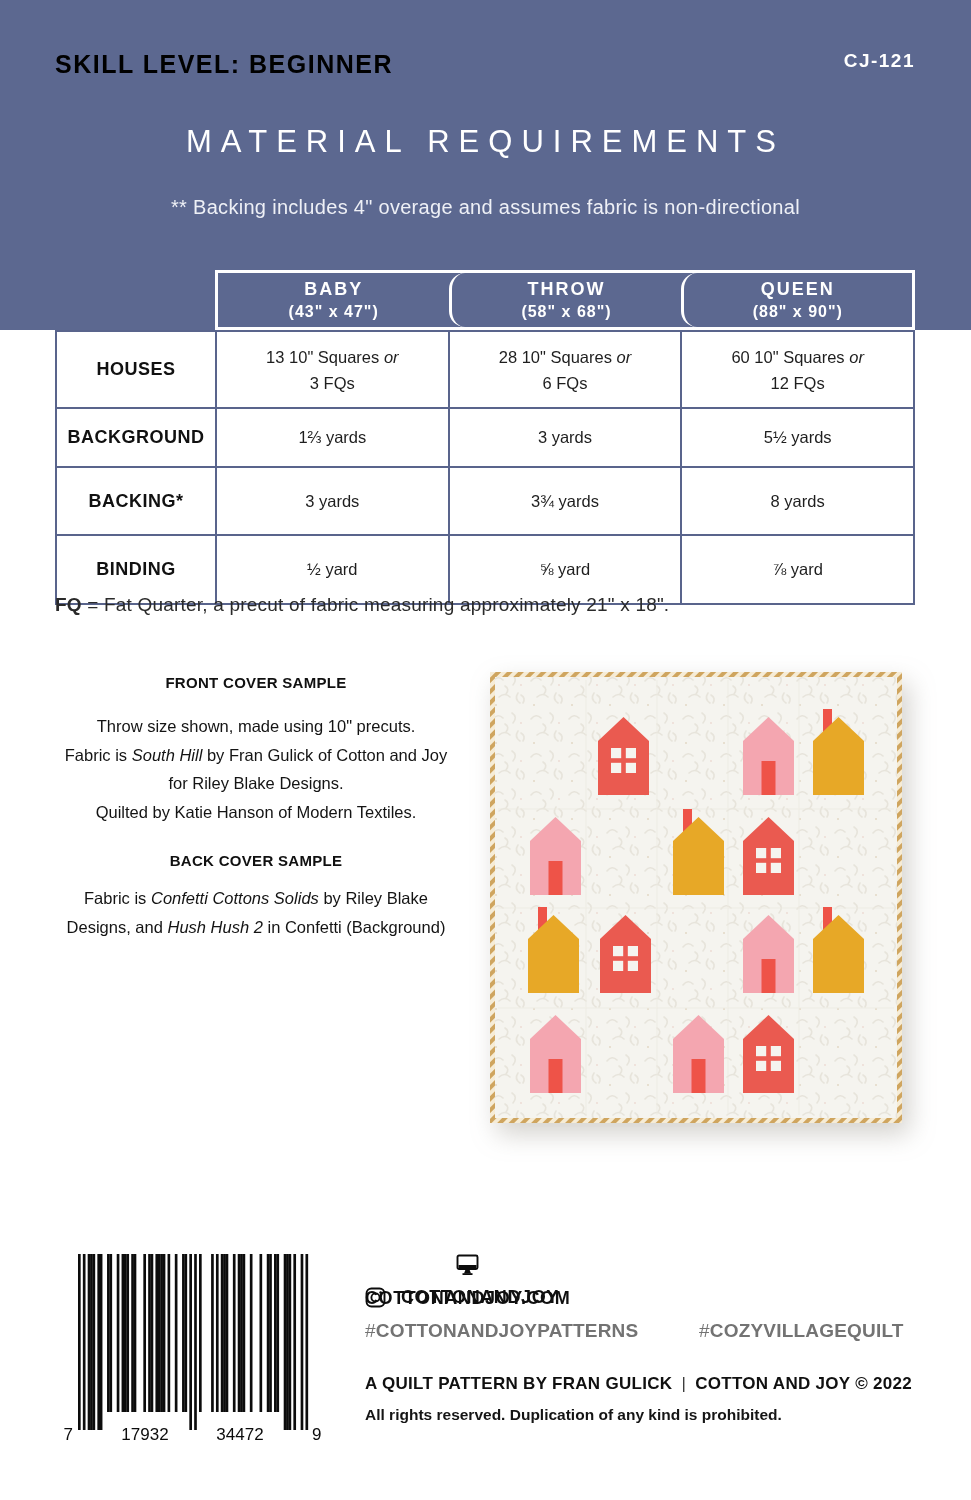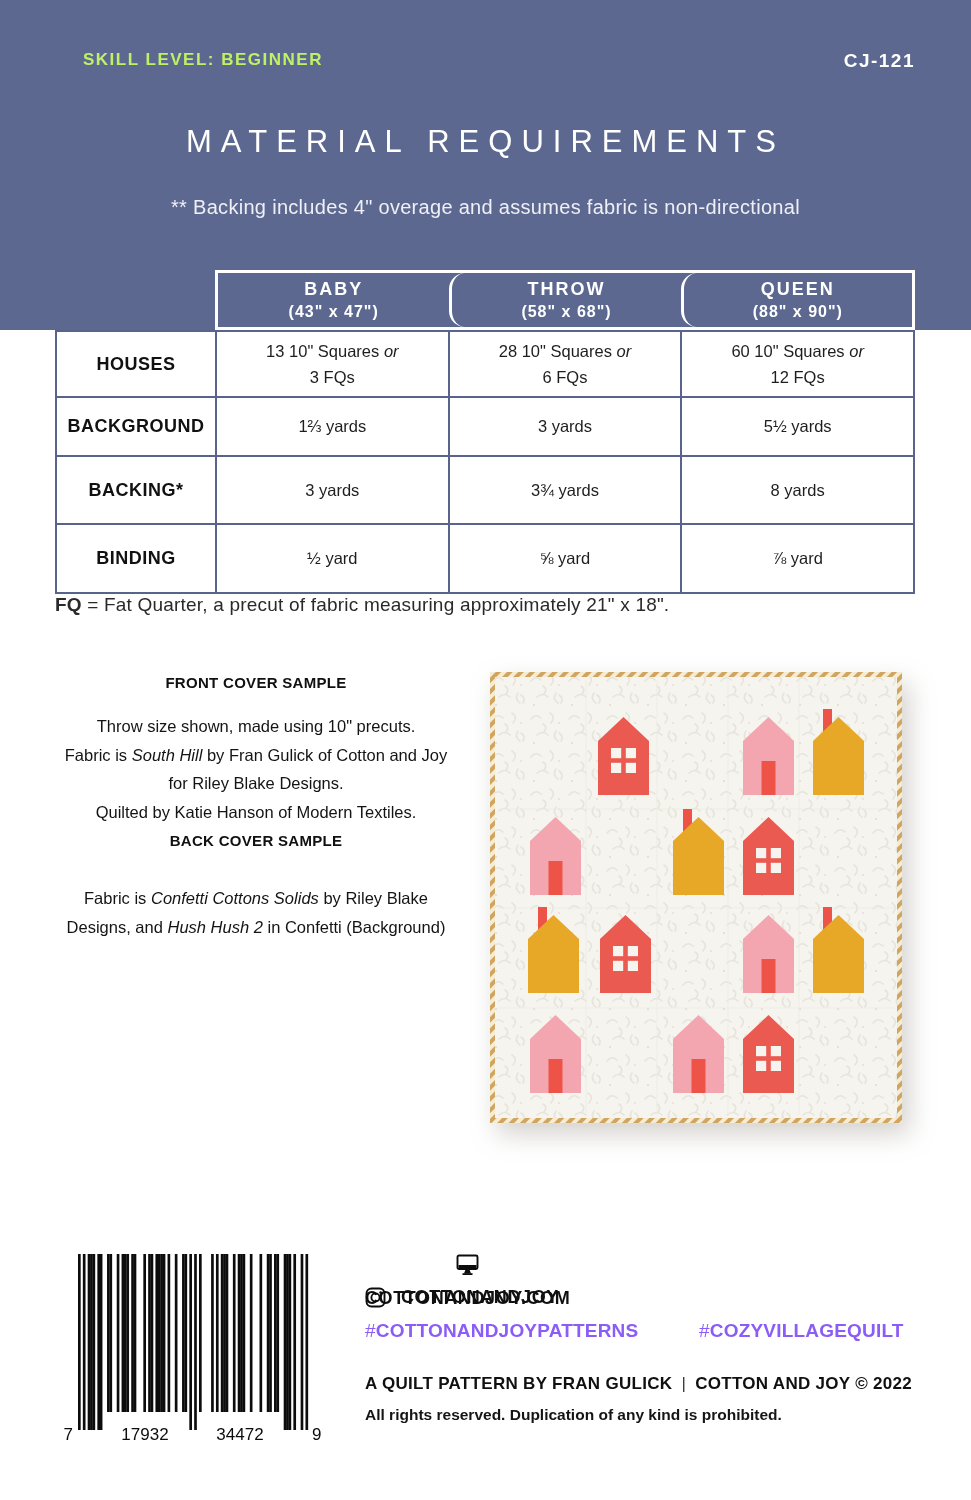--- a/index.html
+++ b/index.html
@@ -1,64 +1,64 @@
 <!DOCTYPE html>
 <html><head>
 <meta charset="utf-8">
 <style>
   * { margin:0; padding:0; box-sizing:border-box; }
   body { background:#e9e9e9; font-family:"Liberation Sans","DejaVu Sans",sans-serif; }
   .page { position:relative; width:971px; height:1500px; background:#ffffff; margin:0 auto; overflow:hidden; color:#1d1d1f; }
 
   
   .band { position:absolute; left:0; top:0; width:971px; height:330px; background:#5c6890; }
-  .skill { position:absolute; left:55px; top:50px; font-size:17px; font-weight:700; letter-spacing:1.5px; color:#bef264;margin-left:28px; }
+  .skill { position:absolute; left:55px; top:50px; font-size:25px; font-weight:700; letter-spacing:1.5px; color:#000000; }
   .code  { position:absolute; right:56px; top:50px; font-size:19px; font-weight:700; letter-spacing:1.5px; color:#fff; }
   .title { position:absolute; left:0; top:124px; width:100%; text-align:center; font-size:31px; font-weight:500; letter-spacing:9px; color:#fff; }
   .note  { position:absolute; left:0; top:196px; width:100%; text-align:center; font-size:20px; font-weight:400; letter-spacing:.3px; color:#eef0f6; }
 
   
   .thead { position:absolute; left:215px; top:270px; width:700px; height:60px; display:grid; grid-template-columns:1fr 1fr 1fr; border:3px solid #fff; }
   .thead .hc { display:flex; flex-direction:column; align-items:center; justify-content:center; color:#fff; line-height:1.35; }
   .thead .hc + .hc { border-left:3px solid #fff;border-radius:16px; }
   .thead .hname { font-size:18px; font-weight:700; letter-spacing:2px; }
   .thead .hsize { font-size:16px; font-weight:700; letter-spacing:1px; }
 
   
   table.req { position:absolute; left:55px; top:330px; width:860px; border-collapse:collapse; table-layout:fixed; }
   table.req th, table.req td { border:2px solid #59648c; background:#fff; text-align:center; vertical-align:middle; }
   table.req th { width:160px; font-size:18px; font-weight:700; letter-spacing:.5px; color:#111; }
   table.req td { font-size:16.5px; color:#1e1e1e; }
-  tr.r-houses  { height:66px; }
+  tr.r-houses  { height:77px; }
   tr.r-bg      { height:59px; }
   tr.r-backing { height:68px; }
   tr.r-binding { height:69px; }
   .v { line-height:26px; }
   .or { font-style:italic; }
 
   
   .fqnote { position:absolute; left:55px; top:594px; font-size:19px; color:#2a2a2a; letter-spacing:.2px; }
   .fqnote b { font-weight:700;text-align:right; }
 
   
   .sample-h { position:absolute; left:38px; width:436px; text-align:center; font-size:15px; font-weight:700; letter-spacing:.3px; color:#101010; }
-  .front-h { top:674px; } .back-h { top:832px; }
+  .front-h { top:674px; } .back-h { top:852px; }
   .sample-lines { position:absolute; left:30px; width:452px; text-align:center; font-size:16.5px; line-height:28.5px; color:#141414; }
   .front-lines { top:712px; } .back-lines { top:884px; }
   .sample-lines .it { font-style:italic; }
 
   
   .quilt { position:absolute; left:490px; top:672px; width:412px; height:451px; filter:drop-shadow(7px 11px 13px rgba(110,102,88,.30)); }
 
   
   .barcode { position:absolute; left:55px; top:1250px; }
   .frow { position:absolute; display:flex; align-items:center; gap:12px; font-weight:700; color:#101010; }
   .site-row  { left:365px; top:1254px; font-size:18px; letter-spacing:.6px;flex-direction:column; }
   .insta-row { left:365px; top:1287px; font-size:18px; letter-spacing:.6px; gap:15px; }
-  .tag { position:absolute; top:1320px; font-size:19px; font-weight:700; letter-spacing:.2px; color:#8b5cf6; }
+  .tag { position:absolute; top:1320px; font-size:19px; font-weight:700; letter-spacing:.2px; color:#737373; }
   .tag .hash { font-weight:400; }
   .tag1 { left:365px; } .tag2 { left:699px; }
   .credit { position:absolute; left:365px; top:1374px; font-size:17px; font-weight:700; letter-spacing:.3px; color:#101010; }
   .credit .pipe { font-weight:300; color:#3a3a3a; padding:0 9px; }
   .rights { position:absolute; left:365px; top:1406px; font-size:15.5px; font-weight:600; color:#151515; }
 </style>
 </head>
 <body>
 
 <div class="page">

